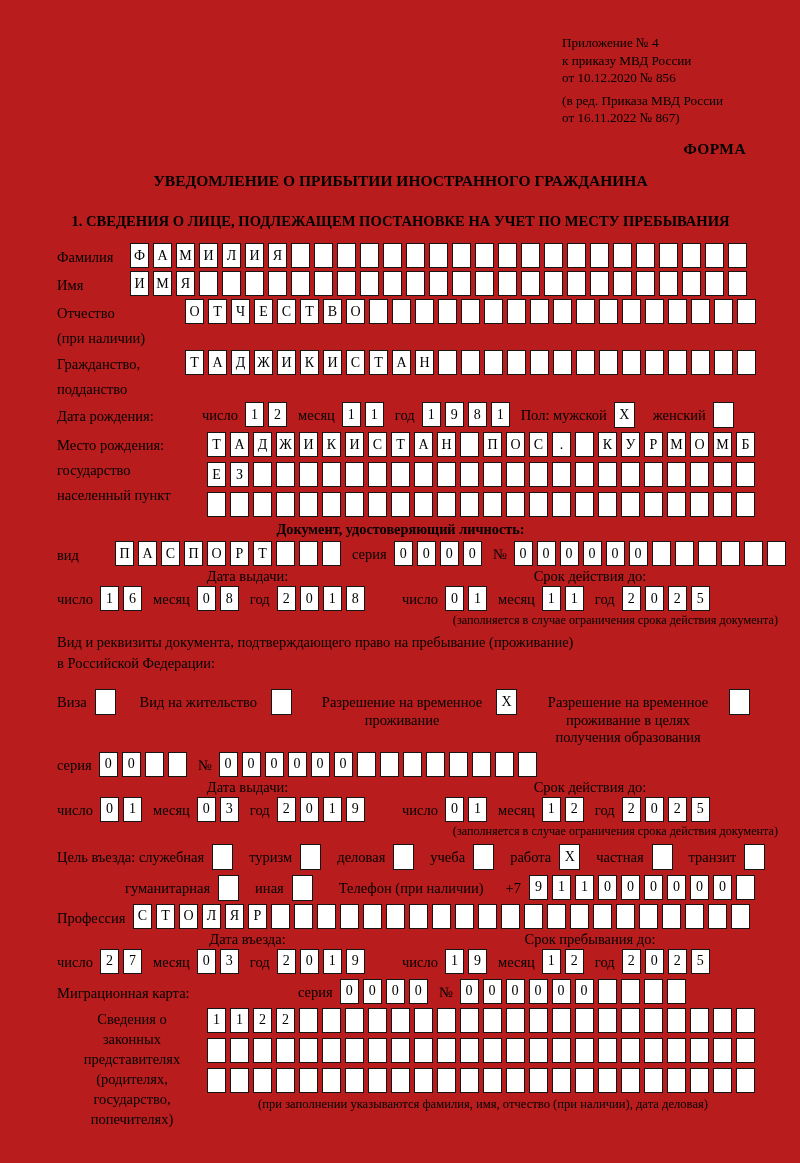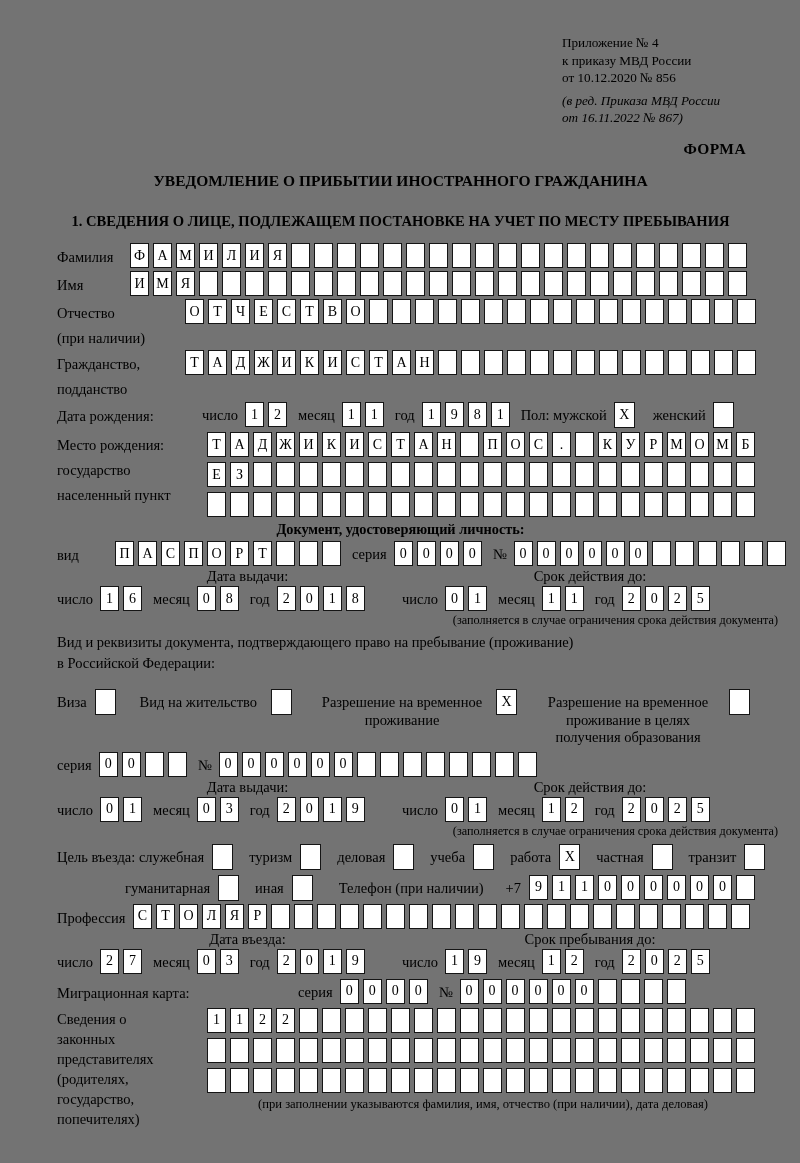--- a/index.html
+++ b/index.html
@@ -1,23 +1,23 @@
 <!DOCTYPE html>
 <html><head>
 <meta charset="utf-8">
 <style>
   * { box-sizing: border-box; margin: 0; padding: 0; }
   html, body { background: #ffffff; }
   .page {
-    position: relative; width: 800px; height: 1163px; background: #737373; color: #000;
+    position: relative; width: 800px; height: 1163px; background: #b91c1c; color: #000;
     font-family: "Liberation Serif", "DejaVu Serif", serif; font-size: 14.5px;
     padding: 34px 22px 0 57px; overflow: hidden;
   }
   .annex { width: 192px; margin-left: auto; margin-right: 24px; font-size: 13.2px; line-height: 17.5px; }
-  .annex-note { margin-top: 5px; font-style: italic; }
+  .annex-note { margin-top: 5px; }
   .forma { text-align: right; font-weight: bold; font-size: 15.5px; margin-top: 13px; margin-right: 32px; letter-spacing: .4px; }
   .title { position: relative; left: -17px; text-align: center; font-weight: bold; font-size: 15.5px; line-height: 20.5px; margin-top: 13px; }
   .blank-line { display: inline-block; width: 56px; height: 13px; border-bottom: 2.4px solid #2b2b2b; margin-left: 10px; }
   .sec-heading { position: relative; left: -17px; text-align: center; font-weight: bold; font-size: 14.6px; margin-top: 22px; }
 
   .row { display: flex; align-items: flex-start; margin-top: 3px; }
   .mt4 { margin-top: 4px; } .mt5 { margin-top: 5px; }
   .lbl { flex: none; line-height: 18px; padding-top: 5px; }
   .lbl .l2 { margin-top: 7px; }
   .w73 { width: 73px; } .w128 { width: 128px; } .w145 { width: 145px; } .w58 { width: 58px; } .w76 { width: 76px; } .w195 { width: 195px; }
@@ -49,21 +49,21 @@
   .perm .ptxt { line-height: 17.5px; padding-top: 5px; }
   .perm .c { text-align: center; }
   .wrvp { width: 172px; } .wrvpe { width: 186px; }
   .gap8 { width: 8px; flex: none; } .gap14 { width: 14px; flex: none; } .gap20 { width: 20px; flex: none; }
 
   .purpose { display: flex; align-items: flex-start; margin-top: 5px; }
   .purpose .t { flex: none; padding-top: 5px; margin-right: 8px; }
   .purpose .cb { margin-right: 12px; }
   .indent68 { padding-left: 68px; }
 
-  .reps-labels { width: 150px; flex: none; line-height: 20px; padding-top: 1px; }
+  .reps-labels { width: 150px; flex: none; line-height: 20px; padding-top: 1px; text-align: center; }
   .reps-note { font-size: 12.6px; margin-top: 4px; text-align: center; }
 </style>
 </head>
 <body>
 
 <div class="page">
 
   <div class="annex">
     <div>Приложение № 4</div>
     <div>к приказу МВД России</div>

